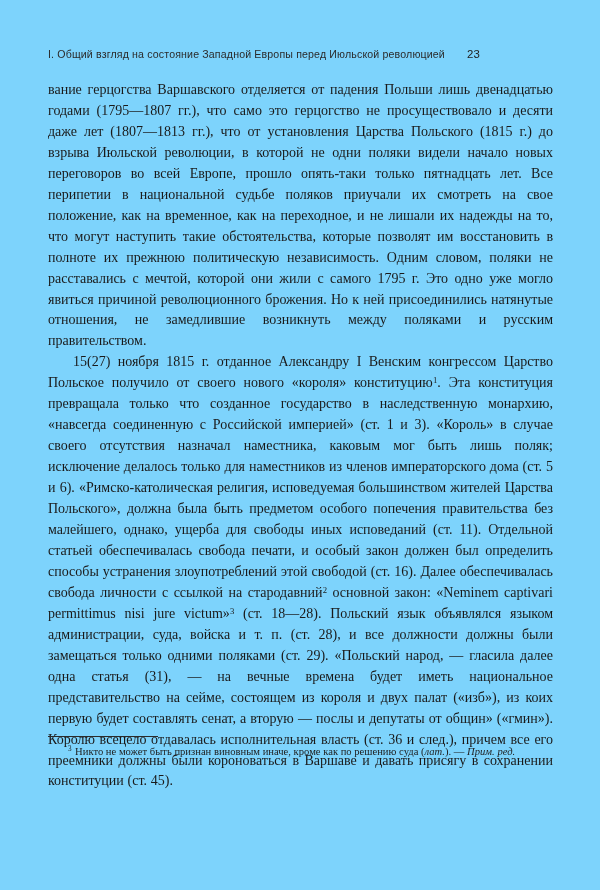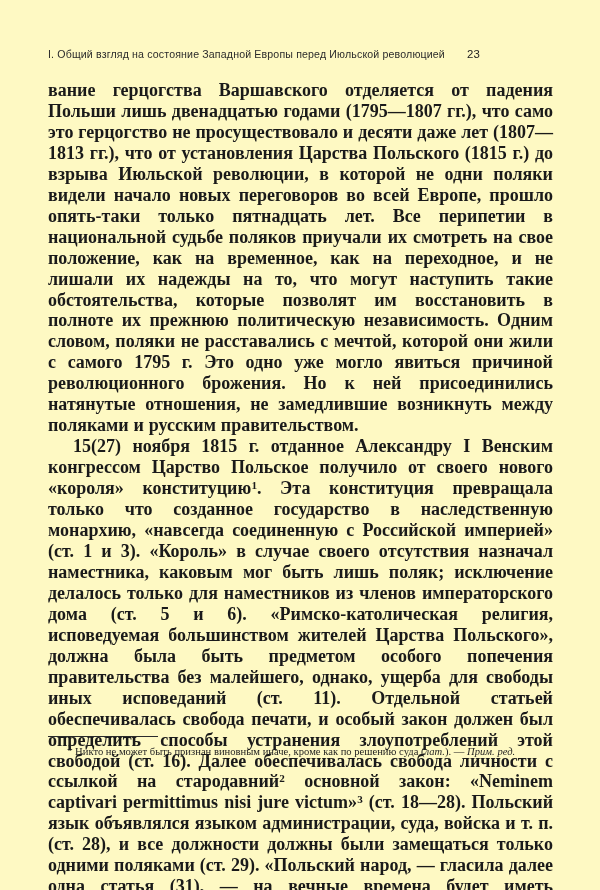--- a/index.html
+++ b/index.html
@@ -16,21 +16,21 @@
     color: #1a1a1a;
     -webkit-font-smoothing: antialiased;
   }
 
   .page {
     position: relative;
     width: 600px;
     height: 890px;
     box-sizing: border-box;
     padding: 0;
-    background: #fef9c3;
+    background: #7dd3fc;
   }
 
   
   .running-head {
     position: absolute;
     top: 48px;
     left: 48px;
     width: 505px;
     display: flex;
     align-items: baseline;
@@ -55,28 +55,27 @@
   
   .textblock {
     position: absolute;
     top: 80px;
     left: 48px;
     width: 505px;
   }
 
   p.body {
     margin: 0;
-    font-size: 18px;
+    font-size: 14px;
     line-height: 20.95px;
     text-align: justify;
     text-justify: inter-word;
     text-indent: 0;
     hyphens: none;
     word-spacing: 0.02em;
-    font-weight: bold;
   }
   p.body.indent {
     text-indent: 25px;
   }
 
   sup.fn {
     font-size: 0.62em;
     vertical-align: 0.48em;
     line-height: 0;
     margin-left: 0.2px;

